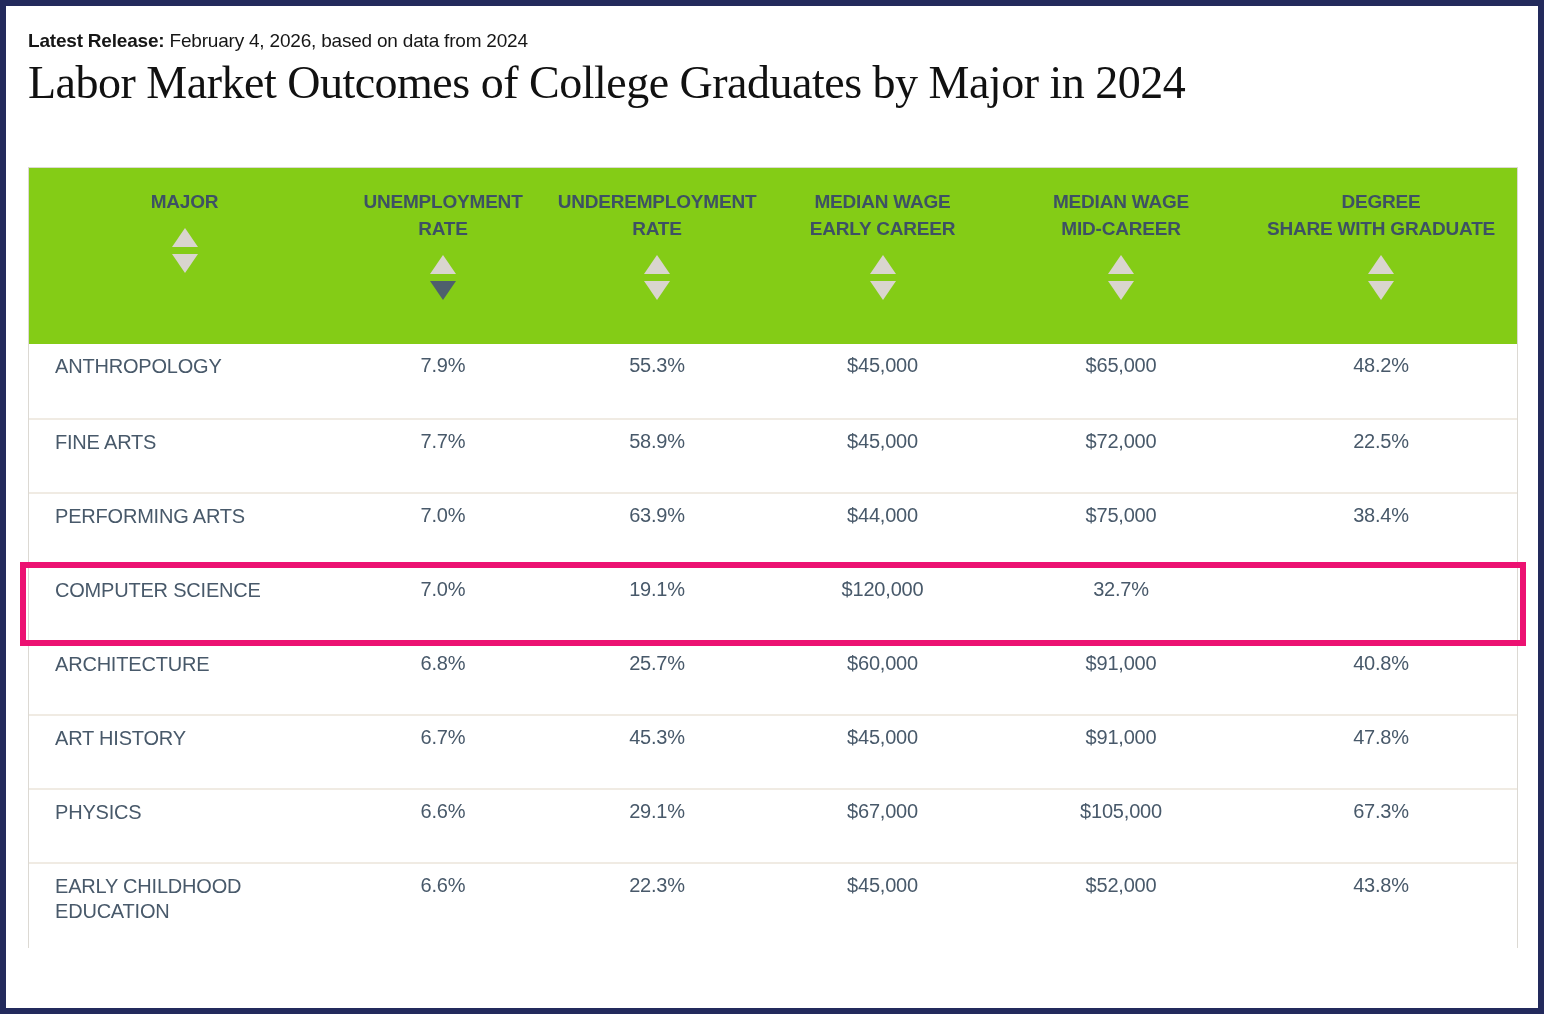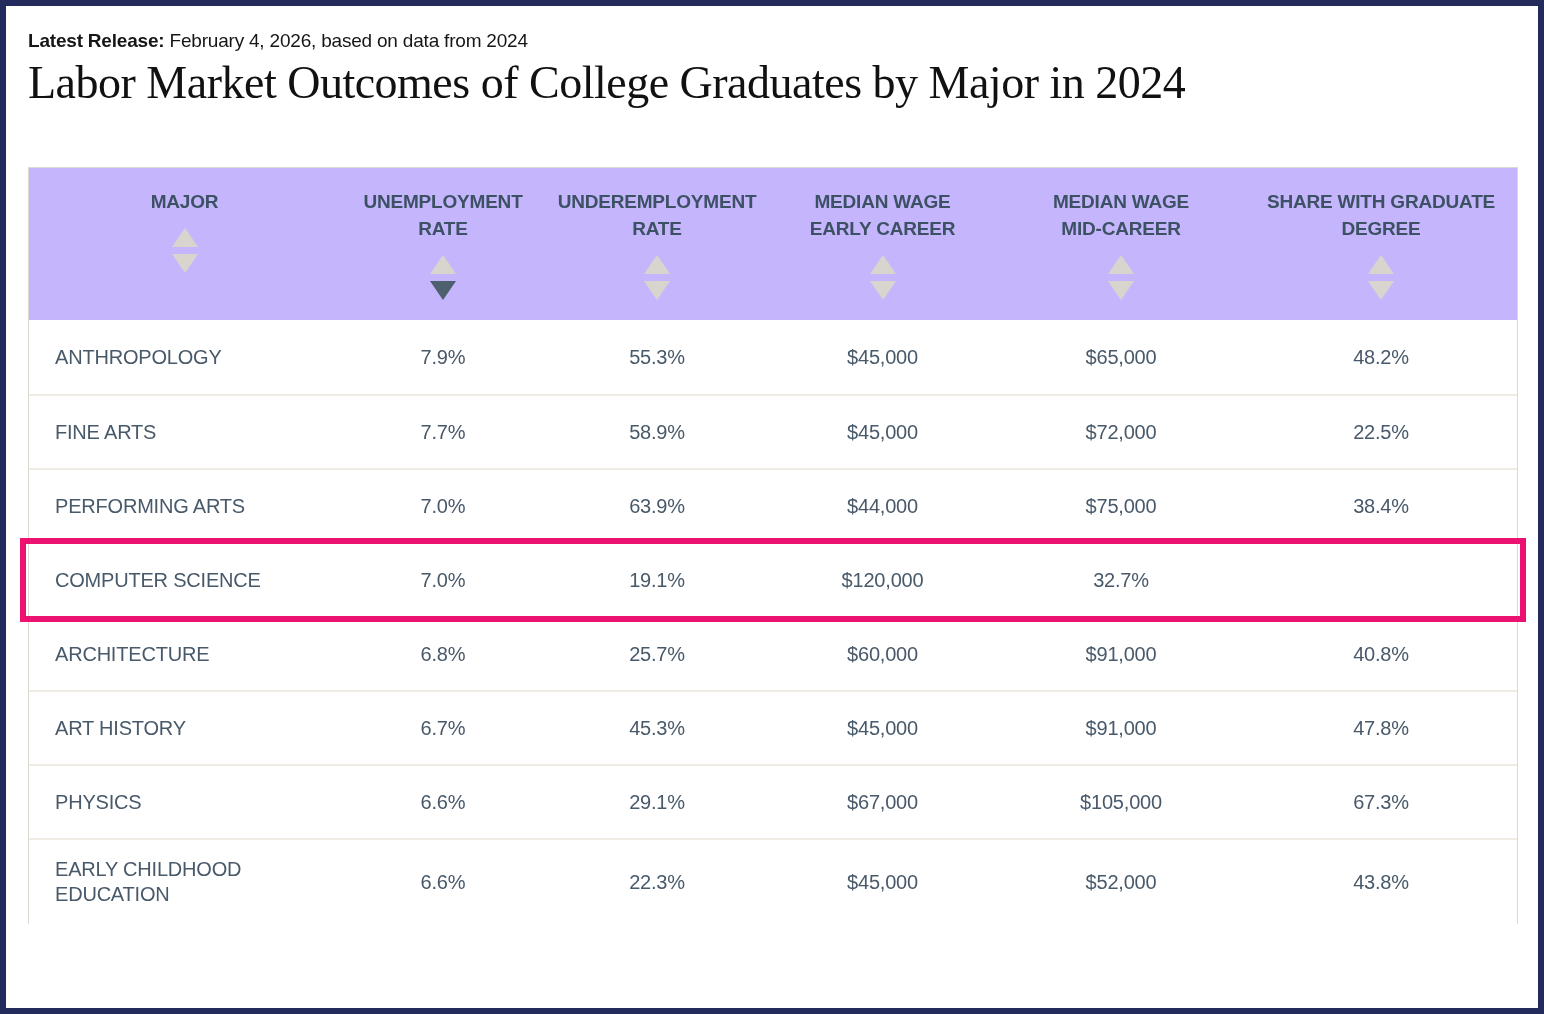--- a/index.html
+++ b/index.html
@@ -36,22 +36,22 @@
     width:1490px;
     border-left:1px solid #dcd9d3;
     border-right:1px solid #dcd9d3;
     border-top:1px solid #dcd9d3;
   }
   .thead, .trow {
     display:grid;
     grid-template-columns:311px 206px 222px 229px 248px 272px;
   }
   .thead {
-    background:#c4b5fd;
-    height:152px;
+    background:#84cc16;
+    height:176px;
   }
   .hcell {
     padding-top:20px;
     text-align:center;
     cursor:pointer;
   }
   .hlabel {
     font-weight:bold;
     font-size:19px; line-height:27px;
     color:#3d5164;
@@ -76,21 +76,21 @@
 
   .trow {
     min-height:74px;
     border-top:2px solid #f0ebe3;
     position:relative;
     background:#ffffff;
   }
   .trow:first-child { border-top:none; }
   .trow:last-child { min-height:86px; }
   .cell {
-    display:flex; align-items:center; justify-content:center;
+    display:flex; justify-content:center;
     font-size:20px; color:#48596a;
     letter-spacing:-0.2px;
     padding:10px 4px;
   }
   .cell.c-major {
     justify-content:flex-start;
     padding-left:26px;
     text-align:left;
   }
   .major-text { max-width:235px; line-height:25px; }
@@ -167,22 +167,22 @@
               <div>MID-CAREER</div>
             </div>
     <div class="arrows">
       <div class="arrow up"></div>
       <div class="arrow down"></div>
     </div>
   </div>
 
   <div class="hcell">
     <div class="hlabel">
+              <div>DEGREE</div>
               <div>SHARE WITH GRADUATE</div>
-              <div>DEGREE</div>
             </div>
     <div class="arrows">
       <div class="arrow up"></div>
       <div class="arrow down"></div>
     </div>
   </div>
 </div>
       <div class="tbody" id="tbody">
   <div class="trow">
     <div class="cell c-major">

